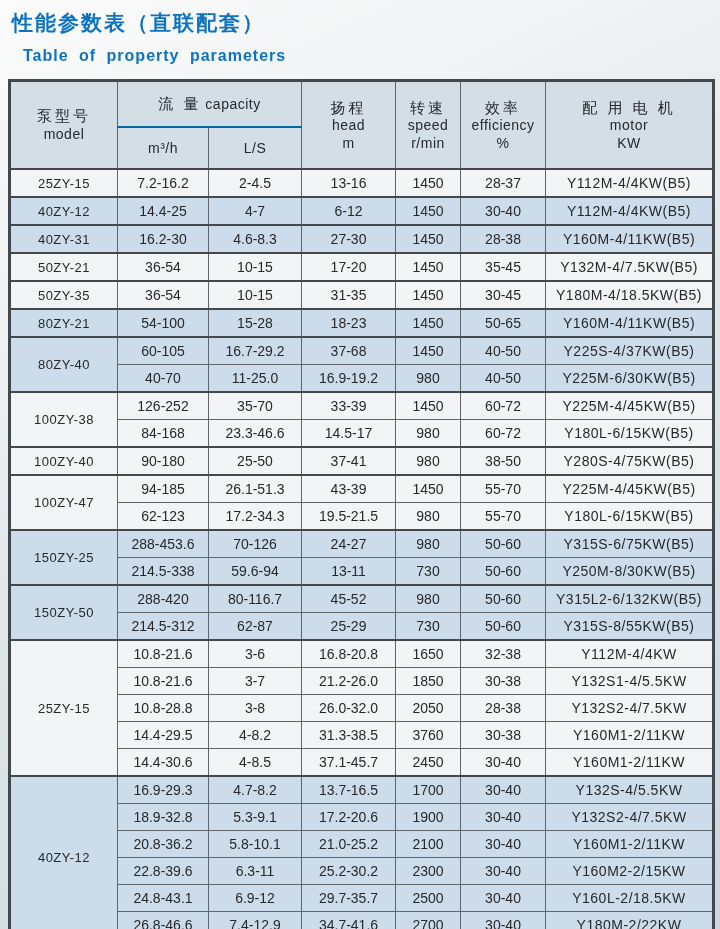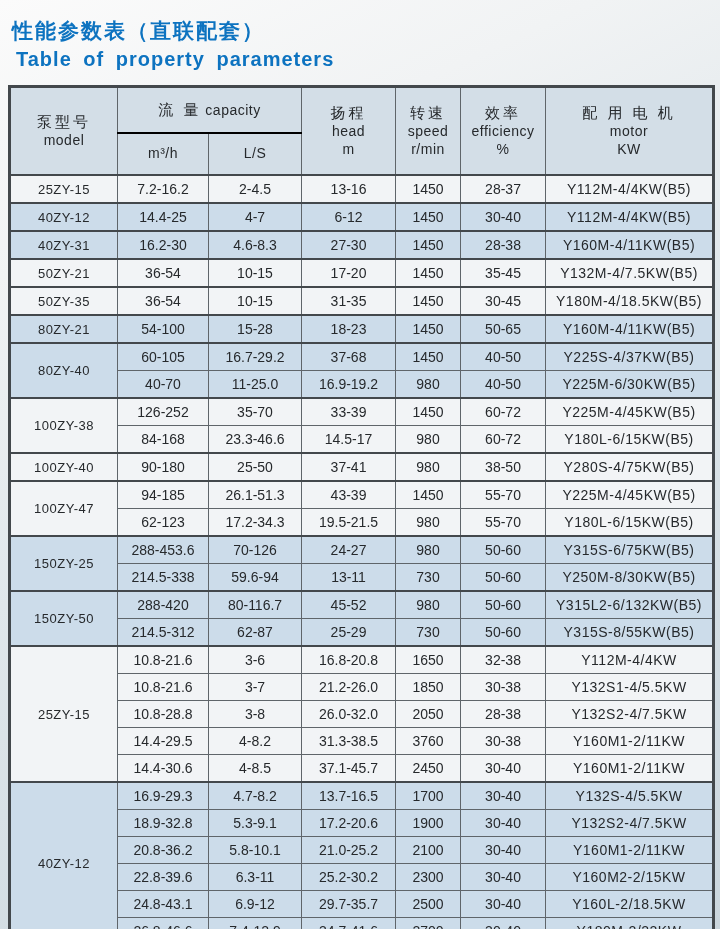--- a/index.html
+++ b/index.html
@@ -10,30 +10,30 @@
     width: 720px;
     height: 929px;
     font-family: "Liberation Sans", "DejaVu Sans", sans-serif;
     background: linear-gradient(155deg, #fbfbfb 0%, #f1f3f4 22%, #e0e7eb 48%, #d3dde3 75%, #cbd6dd 100%);
     overflow: hidden;
   }
   .title-block {
     padding: 10px 0 0 12px;
   }
   .title-zh {
-    margin: 8px 0 3px 0;
+    margin: 0 0 3px 0;
     font-size: 21px;
     font-weight: bold;
     color: #0d73c0;
     letter-spacing: 2px;
     line-height: 1.2;
   }
   .title-en {
-    margin: 4px;
-    font-size: 20px;
+    margin: 11px;
+    font-size: 16px;
     font-weight: bold;
     color: #0d73c0;
     letter-spacing: 1px;
     word-spacing: 5px;
     line-height: 1.2;
   }
   table.params {
     border-collapse: collapse;
     table-layout: fixed;
     width: 704px;
@@ -50,21 +50,21 @@
     white-space: nowrap;
     overflow: hidden;
   }
   thead th {
     background: #d3dee7;
     font-weight: normal;
     border-bottom: 2px solid #43484c;
   }
   thead tr.header-top th { height: 44px; }
   thead tr.header-sub th { height: 40px; }
-  th.span-head { border-bottom: 2px solid #000000; text-align: center; }
+  th.span-head { border-bottom: 2px solid #0369a1; text-align: center; }
   .zh {
     font-size: 15px;
     letter-spacing: 3px;
     line-height: 1.25;
   }
   .en {
     font-size: 14px;
     letter-spacing: 0.5px;
     line-height: 1.25;
   }

